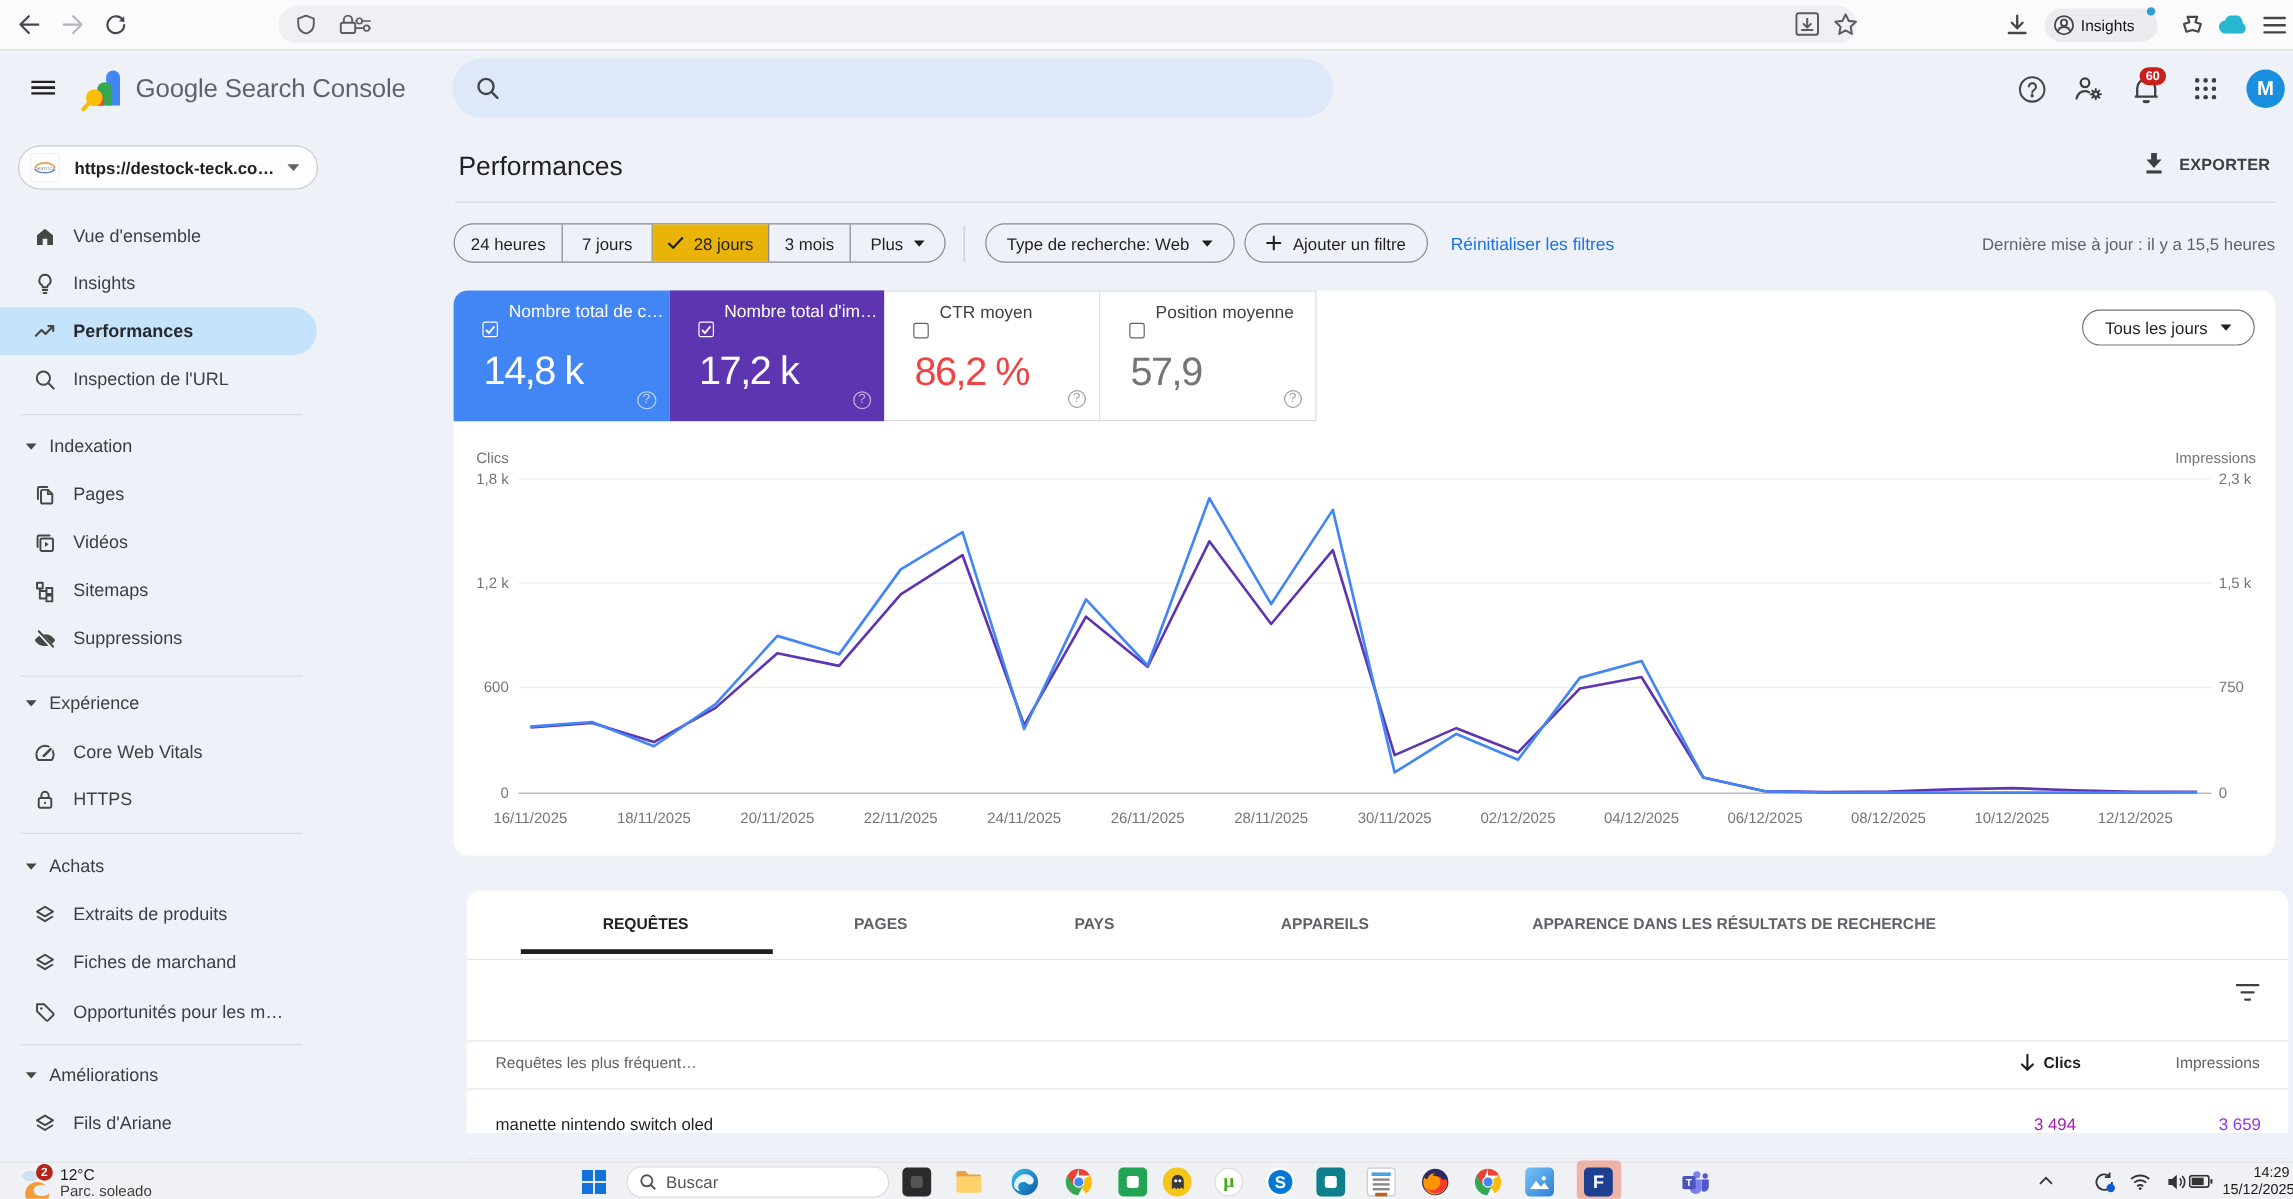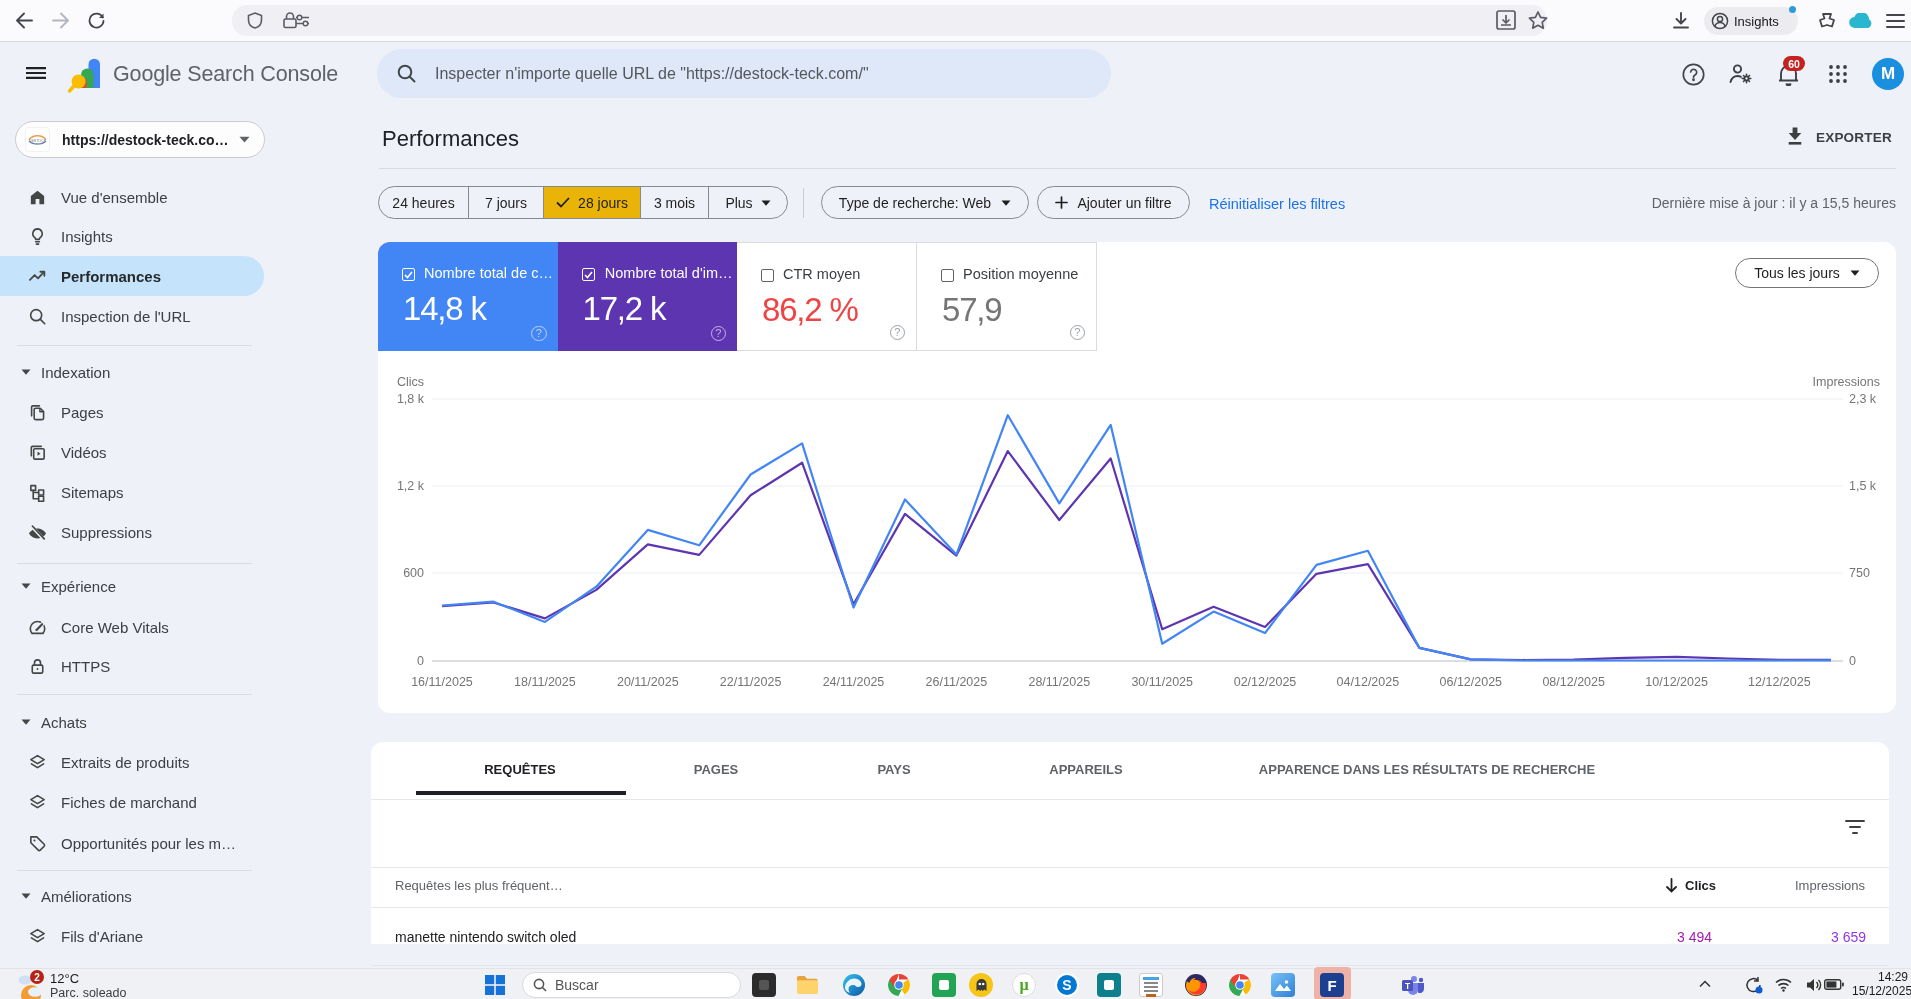--- a/index.html
+++ b/index.html
@@ -33,21 +33,21 @@
   .card { position:absolute; background:#fff; }
 
   
   .chipgrp { position:absolute; left:378px; top:186px; height:33px; border:1px solid #878a8d; border-radius:17px; display:flex; background:transparent; }
   .chipseg { height:100%; display:flex; align-items:center; justify-content:center; font-size:14px; color:#1f1f1f; border-right:1px solid #878a8d; }
   .chipseg:last-child { border-right:none; }
   .chip { position:absolute; top:186px; height:33px; border:1px solid #878a8d; border-radius:17px; display:flex; align-items:center; justify-content:center; font-size:14px; color:#1f1f1f; }
 
   
   .mcard { position:absolute; top:0; height:109px; }
-  .mlabel { position:absolute; left:46px; top:23px; font-size:14.5px; white-space:nowrap; overflow:hidden;text-align:right; }
+  .mlabel { position:absolute; left:46px; top:10px; font-size:14.5px; white-space:nowrap; overflow:hidden; }
   .mnum { position:absolute; left:25px; top:48px; font-size:33px; letter-spacing:-1.2px; }
   .mq { position:absolute; right:11px; bottom:10px; width:15.5px; height:15.5px; border-radius:50%; font-size:11px; display:flex; align-items:center; justify-content:center; }
   .cbx { position:absolute; left:24px; top:26px; width:13px; height:13px; border-radius:2px; }
 
   
   .tab { position:absolute; top:0; height:54px; display:flex; align-items:center; justify-content:center; font-size:13px; letter-spacing:0px; color:#5f6368; font-weight:700; }
 
   
   #taskbar { position:absolute; left:0; top:968px; width:1911px; height:31px; background:#f0f1f4; border-top:1px solid #e2e3e7; }
   .tbico { position:absolute; top:4px; width:24px; height:24px; border-radius:4px; }
@@ -116,21 +116,20 @@
     <path d="M9.5 31.5 L5.5 36" stroke="#fbbc04" stroke-width="3.4" stroke-linecap="round"></path>
     <circle cx="14.6" cy="26.5" r="7" fill="#fbbc04"></circle>
   </svg>
   <div class="abs" style="left:113px;top:19px;font-size:21.5px;color:#5f6368;letter-spacing:-0.15px">Google Search Console</div>
 </div>
 <div id="gsearch">
   <svg style="margin-left:20px" width="19" height="19" viewBox="0 0 19 19" fill="none" stroke="#44474a" stroke-width="2" stroke-linecap="round">
       <circle cx="8" cy="8" r="6.3"></circle>
       <path d="M13 13l4.5 4.5"></path>
     </svg>
-  <div class="ph">Inspecter n'importe quelle URL de "https://destock-teck.com/"</div>
 </div>
 
 <svg class="abs" style="left:1682px;top:63px" width="23" height="23" viewBox="0 0 23 23" fill="none" stroke="#44474a" stroke-width="1.7">
     <circle cx="11.5" cy="11.5" r="10.2"></circle>
     <path d="M8.7 9a3 3 0 1 1 4.3 3c-1 .6-1.5 1.2-1.5 2.3" stroke-linecap="round"></path>
     <circle cx="11.5" cy="16.8" r="0.6" fill="#44474a"></circle>
   </svg>
 <svg class="abs" style="left:1728px;top:62px" width="25" height="24" viewBox="0 0 25 24" fill="none" stroke="#3c4043" stroke-width="1.9" stroke-linecap="round">
   <circle cx="9.5" cy="7" r="3.6"></circle>
     <path d="M2.5 20c1.2-4.2 4-6 7-6 1.2 0 2.4.3 3.4.8"></path>
@@ -414,21 +413,21 @@
       <text x="784.2" y="444" text-anchor="middle" style="font-family:Liberation Sans,sans-serif;font-size:12.5px;fill:#757575">30/11/2025</text>
       <text x="887.0" y="444" text-anchor="middle" style="font-family:Liberation Sans,sans-serif;font-size:12.5px;fill:#757575">02/12/2025</text>
       <text x="989.9" y="444" text-anchor="middle" style="font-family:Liberation Sans,sans-serif;font-size:12.5px;fill:#757575">04/12/2025</text>
       <text x="1092.8" y="444" text-anchor="middle" style="font-family:Liberation Sans,sans-serif;font-size:12.5px;fill:#757575">06/12/2025</text>
       <text x="1195.7" y="444" text-anchor="middle" style="font-family:Liberation Sans,sans-serif;font-size:12.5px;fill:#757575">08/12/2025</text>
       <text x="1298.6" y="444" text-anchor="middle" style="font-family:Liberation Sans,sans-serif;font-size:12.5px;fill:#757575">10/12/2025</text>
       <text x="1401.4" y="444" text-anchor="middle" style="font-family:Liberation Sans,sans-serif;font-size:12.5px;fill:#757575">12/12/2025</text>
     </svg>
 </div>
 
-<div class="card" style="left:371px;top:742px;width:1518px;height:202px;border-radius:12px 12px 0 0">
+<div class="card" style="left:389px;top:742px;width:1518px;height:202px;border-radius:12px 12px 0 0">
   <div class="tab" style="left:49px;width:200px;color:#202124">REQUÊTES</div>
   <div class="tab" style="left:245px;width:200px">PAGES</div>
   <div class="tab" style="left:423px;width:200px">PAYS</div>
   <div class="tab" style="left:615px;width:200px">APPAREILS</div>
   <div class="tab" style="left:856px;width:400px">APPARENCE DANS LES RÉSULTATS DE RECHERCHE</div>
   <div class="abs" style="left:45px;top:49px;width:210px;height:4px;background:#202124"></div>
   <div class="abs" style="left:0;top:57px;width:1518px;height:1px;background:#e4e6e9"></div>
   <svg class="abs" style="left:1474px;top:77px" width="20" height="16" viewBox="0 0 20 16" stroke="#3c4043" stroke-width="1.9" stroke-linecap="round">
       <path d="M1 2h18M5 8h10M8 14h4"></path>
     </svg>

